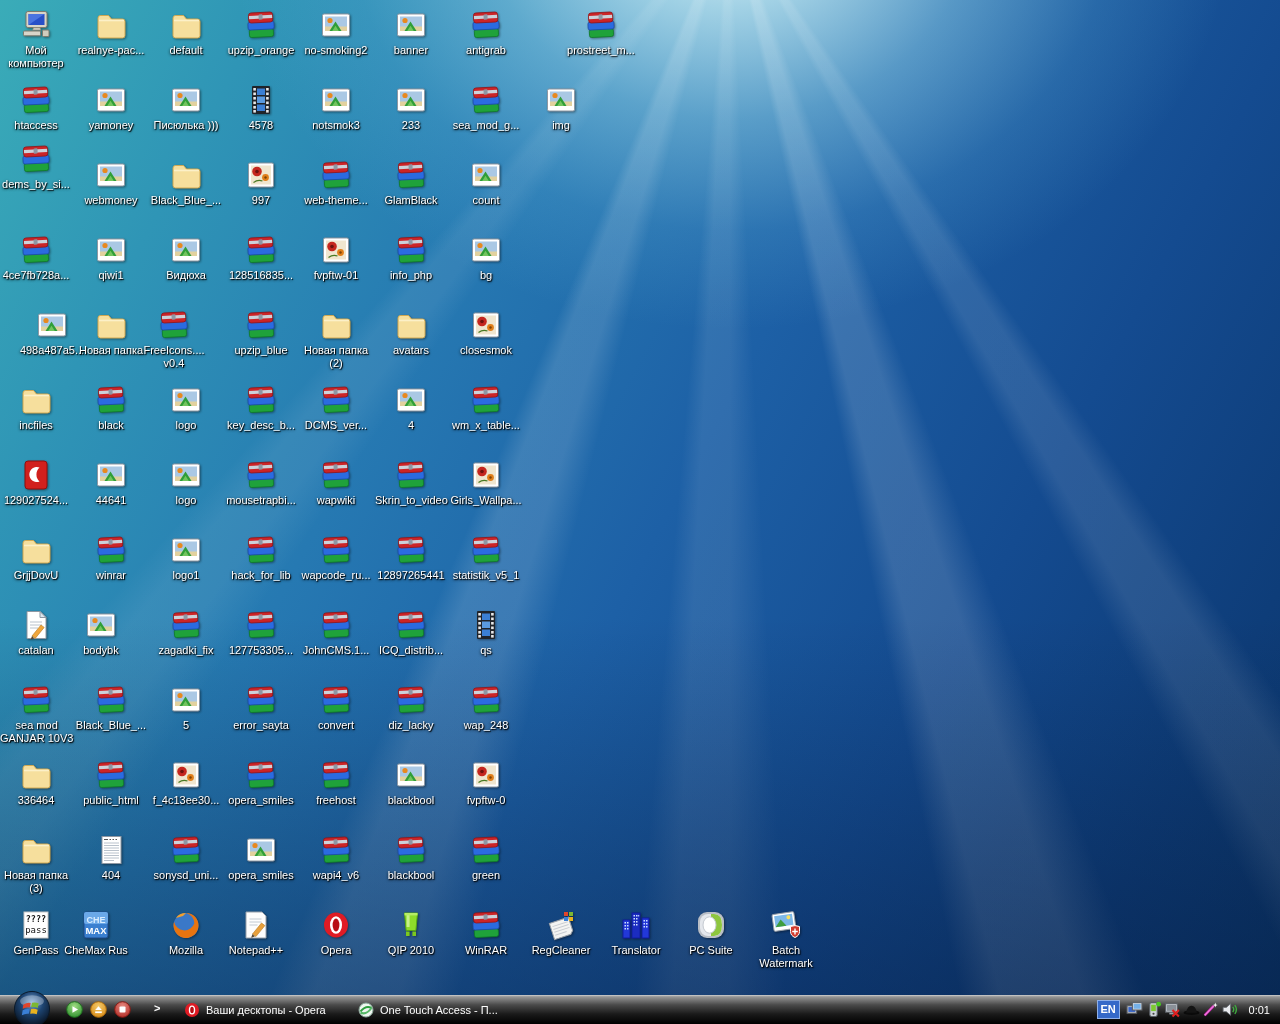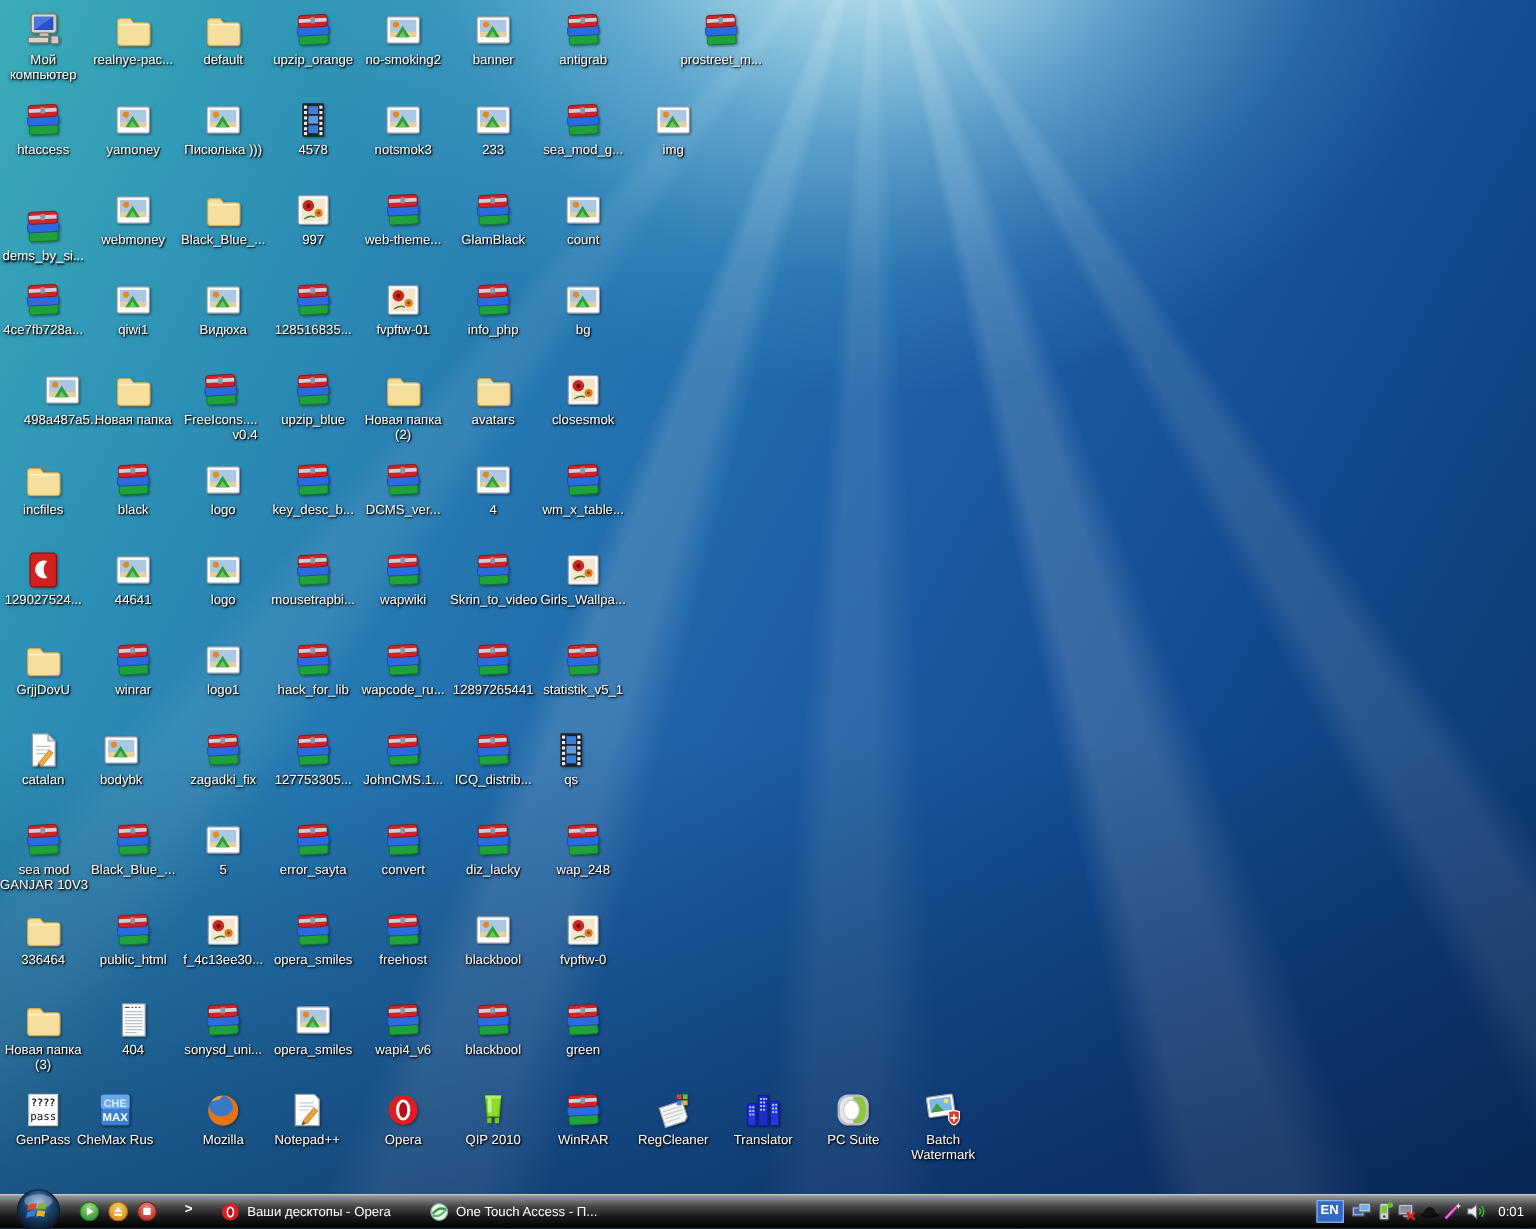--- a/index.html
+++ b/index.html
@@ -233,21 +233,21 @@
         <span class="ic"><svg viewBox="0 0 34 34">
 <rect x="3.5" y="6" width="27" height="22" rx="1.5" fill="#fff" stroke="#8f98a3"></rect>
 <rect x="6" y="8.5" width="22" height="13.5" fill="#aac8e4"></rect>
 <rect x="6" y="18.5" width="22" height="4.5" fill="#e2d19e"></rect>
 <circle cx="11" cy="12.5" r="2.6" fill="#e8891f"></circle>
 <path d="M10.5 23 l6-9.5 6 9.5 z" fill="#2f9e38"></path>
 <path d="M13.2 23 l3.3-5.2 3.3 5.2 z" fill="#72c45e"></path>
           </svg></span>
         <span class="lbl">img</span>
       </div>
-      <div class="di" style="left: 0px; top: 172px; text-align: center;">
+      <div class="di" style="left: 0px; top: 142px; text-align: center;">
         <span class="ic"><svg viewBox="0 0 34 34">
             <g transform="rotate(-3 17 17)">
 <rect x="5" y="21" width="24" height="8" rx="2" fill="#1fa23a" stroke="#0f7a28" stroke-width=".8"></rect>
 <rect x="4" y="13.5" width="26" height="8" rx="2" fill="#2b6be0" stroke="#1c4aa8" stroke-width=".8"></rect>
 <rect x="5" y="4.5" width="24" height="10" rx="2.5" fill="#cc2427" stroke="#8f1518" stroke-width=".8"></rect>
 <rect x="5.4" y="7.4" width="23.2" height="3.2" fill="#ccd1d9"></rect>
 <rect x="15" y="6.4" width="4" height="5.2" rx="1" fill="#8f96a3"></rect>
             </g>
           </svg></span>
         <span class="lbl">dems_by_si...</span>
@@ -409,21 +409,21 @@
           </svg></span>
         <span class="lbl">498a487a5...</span>
       </div>
       <div class="di" style="left: 75px; top: 308px;">
         <span class="ic"><svg viewBox="0 0 34 34">
 <path d="M4 10 q0-2.5 2.5-2.5 h8 l3 3.5 h11 q2.5 0 2.5 2.5 v14 q0 2.5-2.5 2.5 h-22 q-2.5 0-2.5-2.5 z" fill="#f6df9d" stroke="#d2a951" stroke-width="1"></path>
 <path d="M5 12.5 h25" stroke="#fcf0c8" stroke-width="1.6" fill="none"></path>
           </svg></span>
         <span class="lbl">Новая папка</span>
       </div>
-      <div class="di" style="left: 148px; top: 308px; text-align: right;">
+      <div class="di" style="left: 138px; top: 308px;">
         <span class="ic"><svg viewBox="0 0 34 34">
             <g transform="rotate(-3 17 17)">
 <rect x="5" y="21" width="24" height="8" rx="2" fill="#1fa23a" stroke="#0f7a28" stroke-width=".8"></rect>
 <rect x="4" y="13.5" width="26" height="8" rx="2" fill="#2b6be0" stroke="#1c4aa8" stroke-width=".8"></rect>
 <rect x="5" y="4.5" width="24" height="10" rx="2.5" fill="#cc2427" stroke="#8f1518" stroke-width=".8"></rect>
 <rect x="5.4" y="7.4" width="23.2" height="3.2" fill="#ccd1d9"></rect>
 <rect x="15" y="6.4" width="4" height="5.2" rx="1" fill="#8f96a3"></rect>
             </g>
           </svg></span>
         <span class="lbl">FreeIcons....
@@ -762,21 +762,21 @@
             <g transform="rotate(-3 17 17)">
 <rect x="5" y="21" width="24" height="8" rx="2" fill="#1fa23a" stroke="#0f7a28" stroke-width=".8"></rect>
 <rect x="4" y="13.5" width="26" height="8" rx="2" fill="#2b6be0" stroke="#1c4aa8" stroke-width=".8"></rect>
 <rect x="5" y="4.5" width="24" height="10" rx="2.5" fill="#cc2427" stroke="#8f1518" stroke-width=".8"></rect>
 <rect x="5.4" y="7.4" width="23.2" height="3.2" fill="#ccd1d9"></rect>
 <rect x="15" y="6.4" width="4" height="5.2" rx="1" fill="#8f96a3"></rect>
             </g>
           </svg></span>
         <span class="lbl">ICQ_distrib...</span>
       </div>
-      <div class="di" style="left: 440px; top: 608px;">
+      <div class="di" style="left: 450px; top: 608px;">
         <span class="ic"><svg viewBox="0 0 34 34">
 <rect x="8" y="3" width="18" height="28" rx="1" fill="#20242a"></rect>
 <rect x="9.3" y="5" width="2.6" height="2.6" fill="#e8e8e8"></rect>
             <rect x="9.3" y="9.5" width="2.6" height="2.6" fill="#e8e8e8"></rect>
             <rect x="9.3" y="14" width="2.6" height="2.6" fill="#e8e8e8"></rect>
             <rect x="9.3" y="18.5" width="2.6" height="2.6" fill="#e8e8e8"></rect>
             <rect x="9.3" y="23" width="2.6" height="2.6" fill="#e8e8e8"></rect>
             <rect x="9.3" y="27" width="2.6" height="2.6" fill="#e8e8e8"></rect>
 <rect x="22.1" y="5" width="2.6" height="2.6" fill="#e8e8e8"></rect>
             <rect x="22.1" y="9.5" width="2.6" height="2.6" fill="#e8e8e8"></rect>

